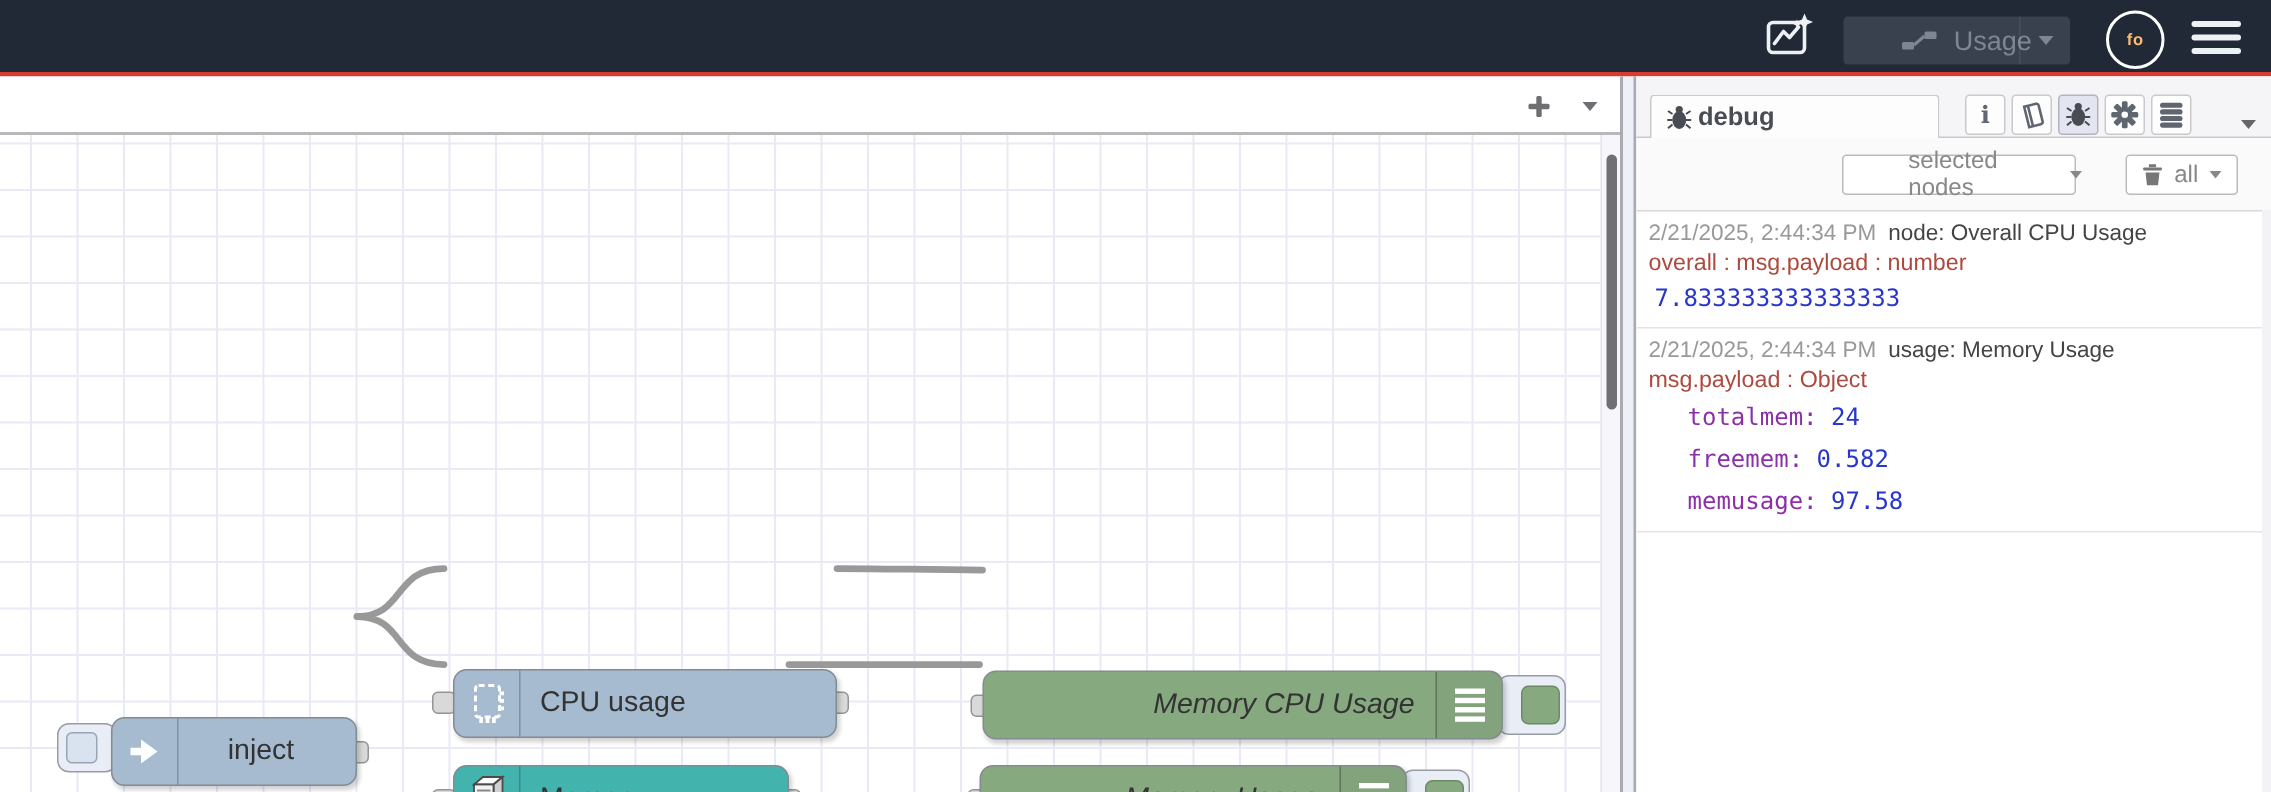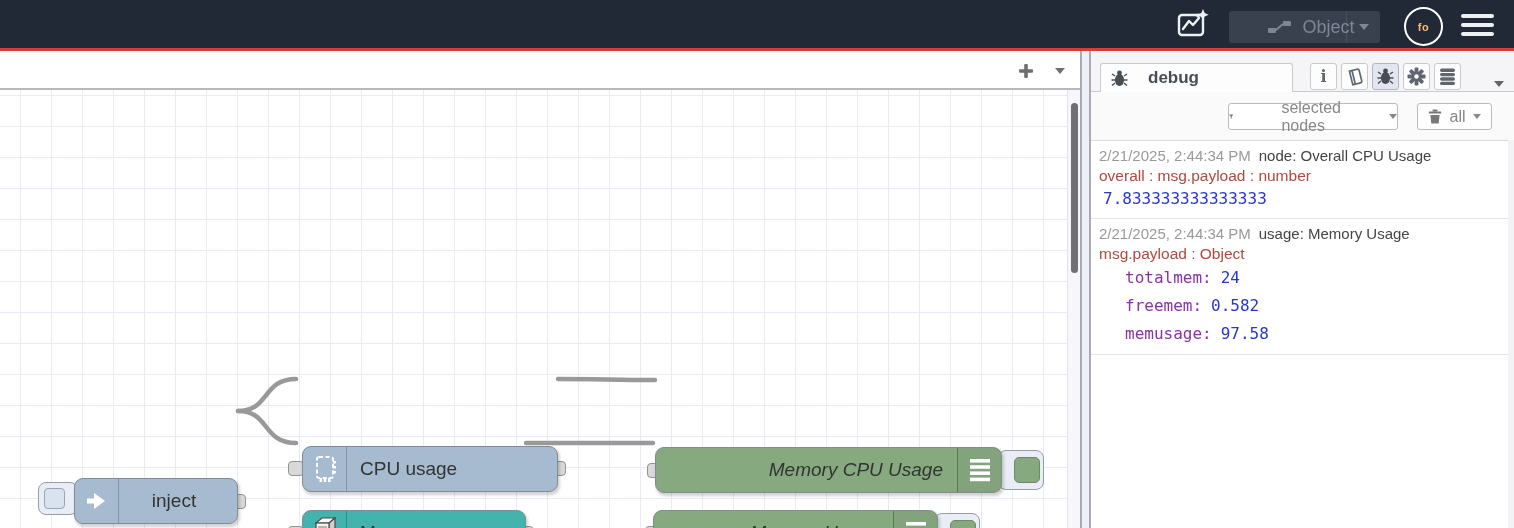--- a/index.html
+++ b/index.html
@@ -47,29 +47,29 @@
   #inject-inner { position:absolute; z-index:2; width:21px; height:21px; background:#d9e2ef; border:1.5px solid #98a5b6; border-radius:4px; cursor:pointer; }
 
   
   #v-scrollbar { position:absolute; left:1067px; top:90px; width:13px; height:438px; background:#f7f7fb; border-left:1px solid #e3e3ea; }
   #v-thumb { position:absolute; left:3px; top:13px; width:7px; height:170px; background:#6f6f74; border-radius:4px; }
   #divider { position:absolute; left:1080px; top:51px; width:11px; height:477px; background:#eef0f7; border-left:2px solid #a9aab2; border-right:2px solid #a9aab2; cursor:col-resize; }
 
   
   #sidebar { position:absolute; left:1091px; top:51px; width:423px; height:477px; background:#fff; }
   #sb-tabbar { position:absolute; left:0; top:0; width:423px; height:41px; background:#f5f5f7; border-bottom:1px solid #c9c9ce; }
-  #sb-tab-debug { position:absolute; left:9px; top:12px; width:193px; height:29px; background:#fdfdfd; border:1px solid #c9c9ce; border-bottom:none; border-radius:3px 3px 0 0; display:flex; align-items:center; padding-left:10px; gap:20px; font-size:17px; font-weight:bold; color:#484d54; cursor:pointer; }
+  #sb-tab-debug { position:absolute; left:9px; top:12px; width:193px; height:29px; background:#fdfdfd; border:1px solid #c9c9ce; border-bottom:none; border-radius:3px 3px 0 0; display:flex; align-items:center; padding-left:10px; gap:4px; font-size:17px; font-weight:bold; color:#484d54; cursor:pointer; }
   .sb-ibtn { position:absolute; top:12px; width:27px; height:27px; background:#fdfdfd; border:1px solid #c9c9ce; border-radius:3px; display:flex; align-items:center; justify-content:center; cursor:pointer; }
   .sb-ibtn.active { background:#e3e5f0; border-color:#b3b3bc; }
   #sb-caret { position:absolute; top:22px; right:10px; }
   #sb-caret .caret{ border-top-color:#666; }
 
   #sb-toolbar { position:absolute; left:0; top:41px; width:423px; height:48px; background:#fafafb; }
   .tb-btn { position:absolute; top:11px; height:27px; background:#fff; border:1px solid #bbb; border-radius:3px; display:flex; align-items:center; justify-content:center; gap:7px; font-size:16px; color:#888; cursor:pointer; }
-  #filter-btn { left:137px; width:170px;gap:48px; }
+  #filter-btn { left:137px; width:156px;gap:48px; }
   #clear-btn { left:326px; width:75px;align-items:center; }
   .tb-btn .caret { border-top-color:#888; border-left-width:4.5px; border-right-width:4.5px; border-top-width:5.5px; }
 
   #msg-list { position:absolute; left:0; top:89px; width:417px; height:388px; background:#fff; border-top:1px solid #d8d8de; }
   #msg-gutter { position:absolute; left:417px; top:89px; width:6px; height:388px; background:#f3f3f6; }
   .dbg-msg { padding:5px 8px 6px 8px; border-bottom:1px solid #e3e3ea; }
   .dbg-meta { font-size:15px; line-height:20px; color:#999; }
   .dbg-meta .dbg-node { color:#444; margin-left:8px; }
   .dbg-path { font-size:15.5px; line-height:20px; color:#ad4a3f; }
   .dbg-value { font-family:"DejaVu Sans Mono", monospace; font-size:16px; line-height:26px; color:#2836cc; padding-left:4px; }
@@ -95,21 +95,21 @@
     </svg>
   </div>
   <div id="deploy-btn" class="hdr-item">
     <span class="dep-ico">
       <svg width="24" height="16" viewBox="0 0 24 16">
         <rect x="0" y="9" width="8" height="5" rx="1" fill="#7c8694"></rect>
         <rect x="15" y="2" width="8" height="5" rx="1" fill="#7c8694"></rect>
         <path d="M8 11 L15 5" stroke="#7c8694" stroke-width="2" fill="none"></path>
       </svg>
     </span>
-    <span>Object</span>
+    <span>Usage</span>
     <span id="deploy-caret">
         <span class="caret"></span>
       </span>
   </div>
   <div id="avatar" class="hdr-item">
     <span>fo</span>
   </div>
   <div id="menu-btn" class="hdr-item">
     <span class="bar"></span>
     <span class="bar"></span>

